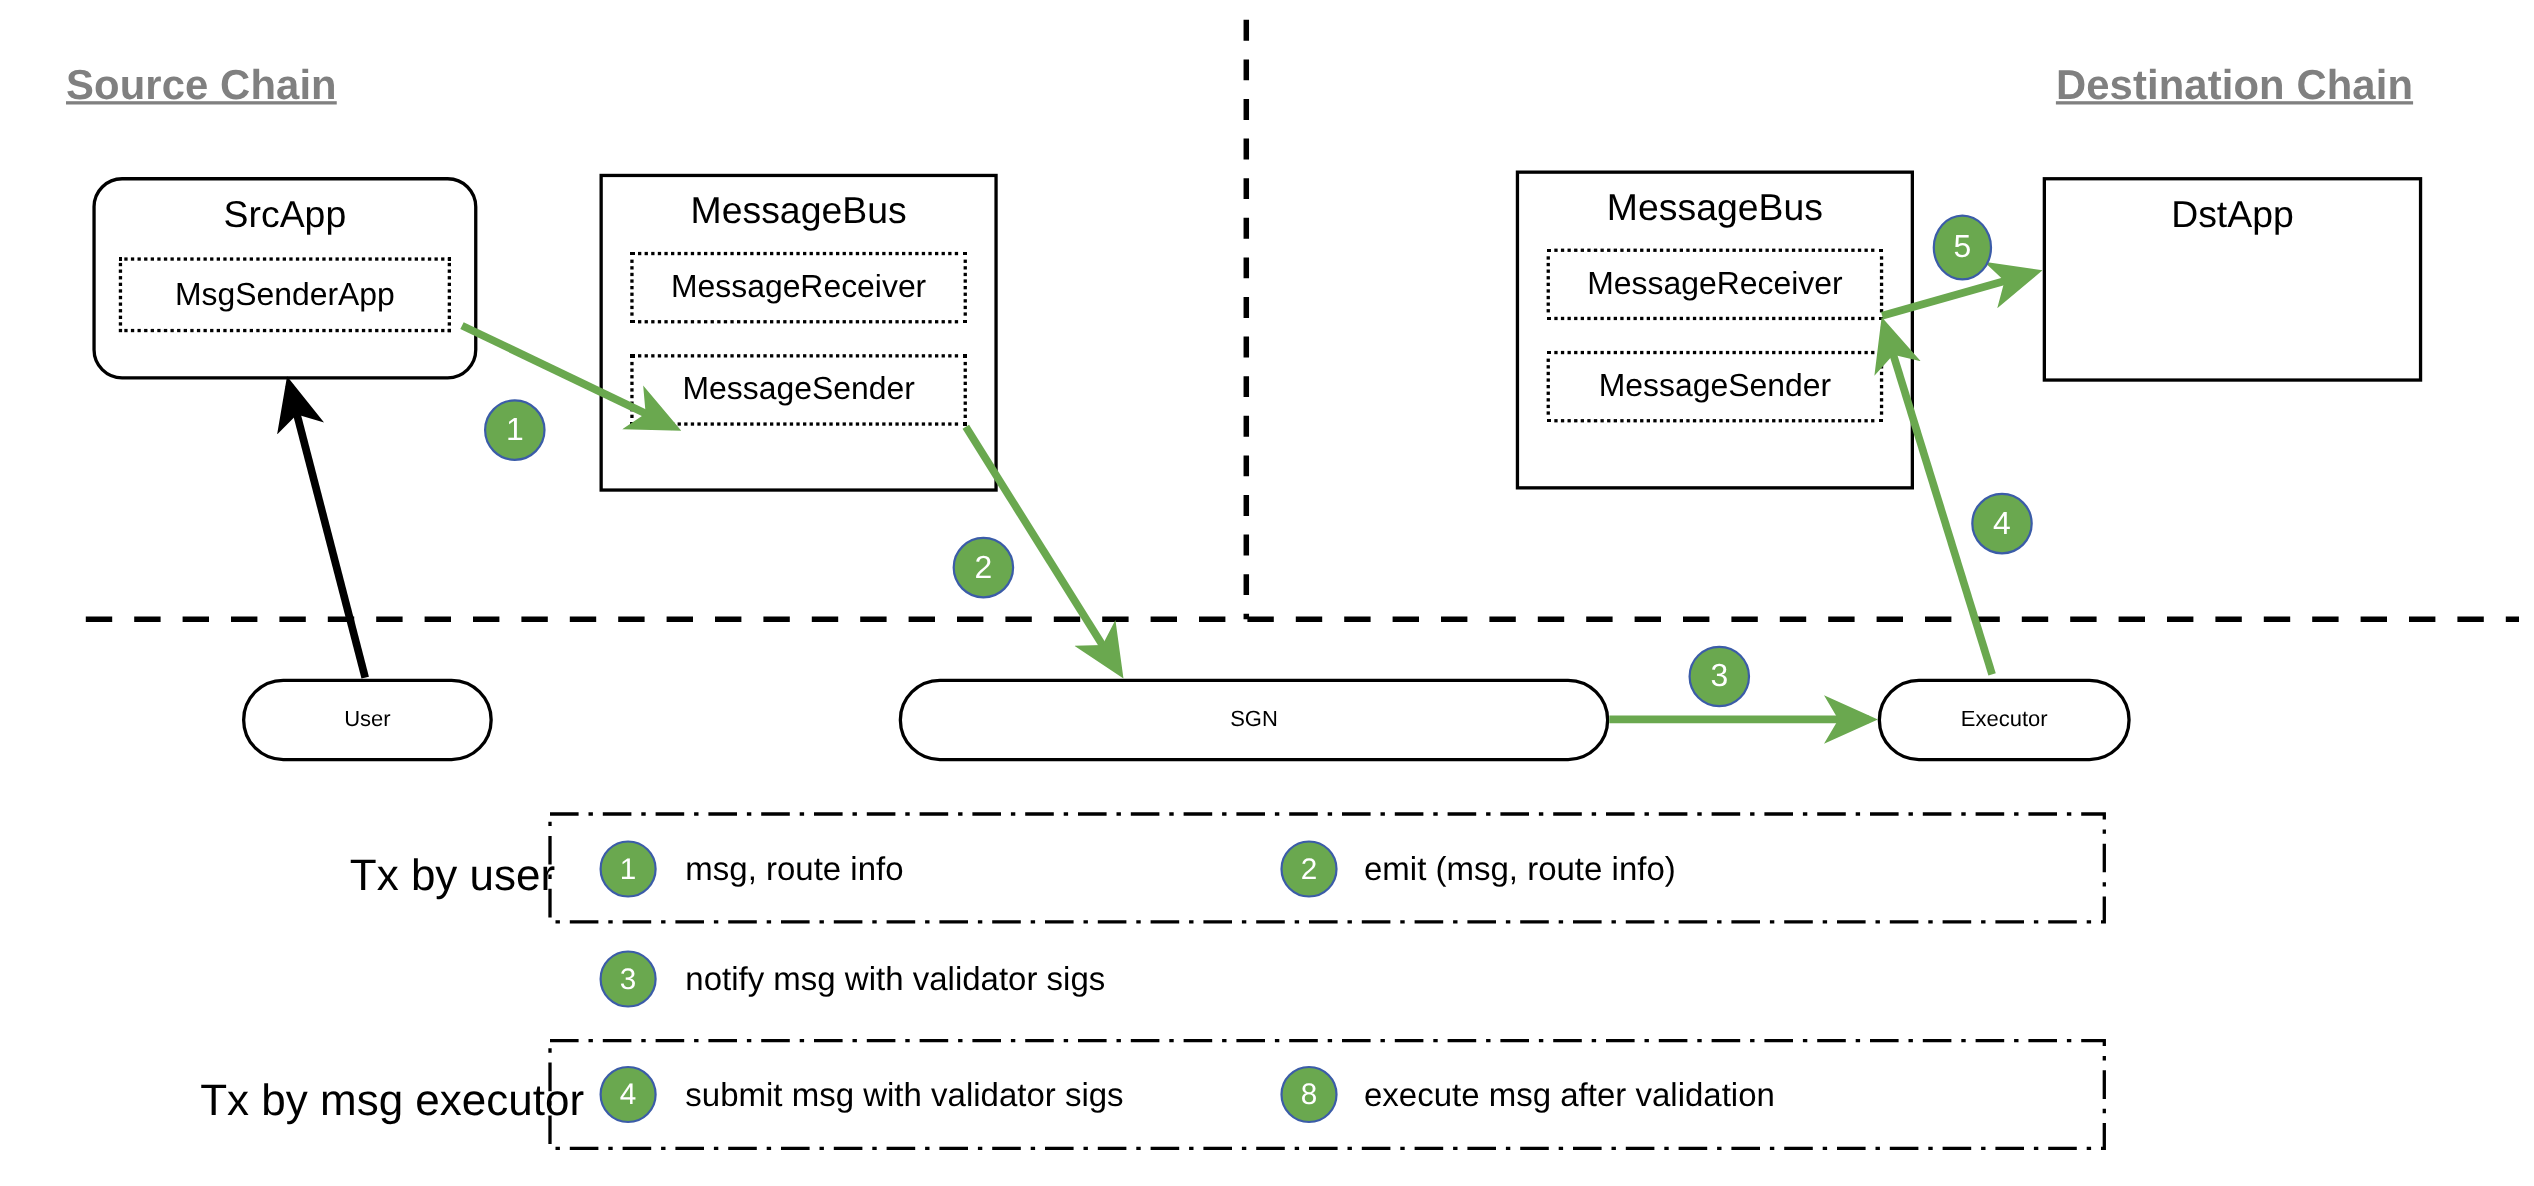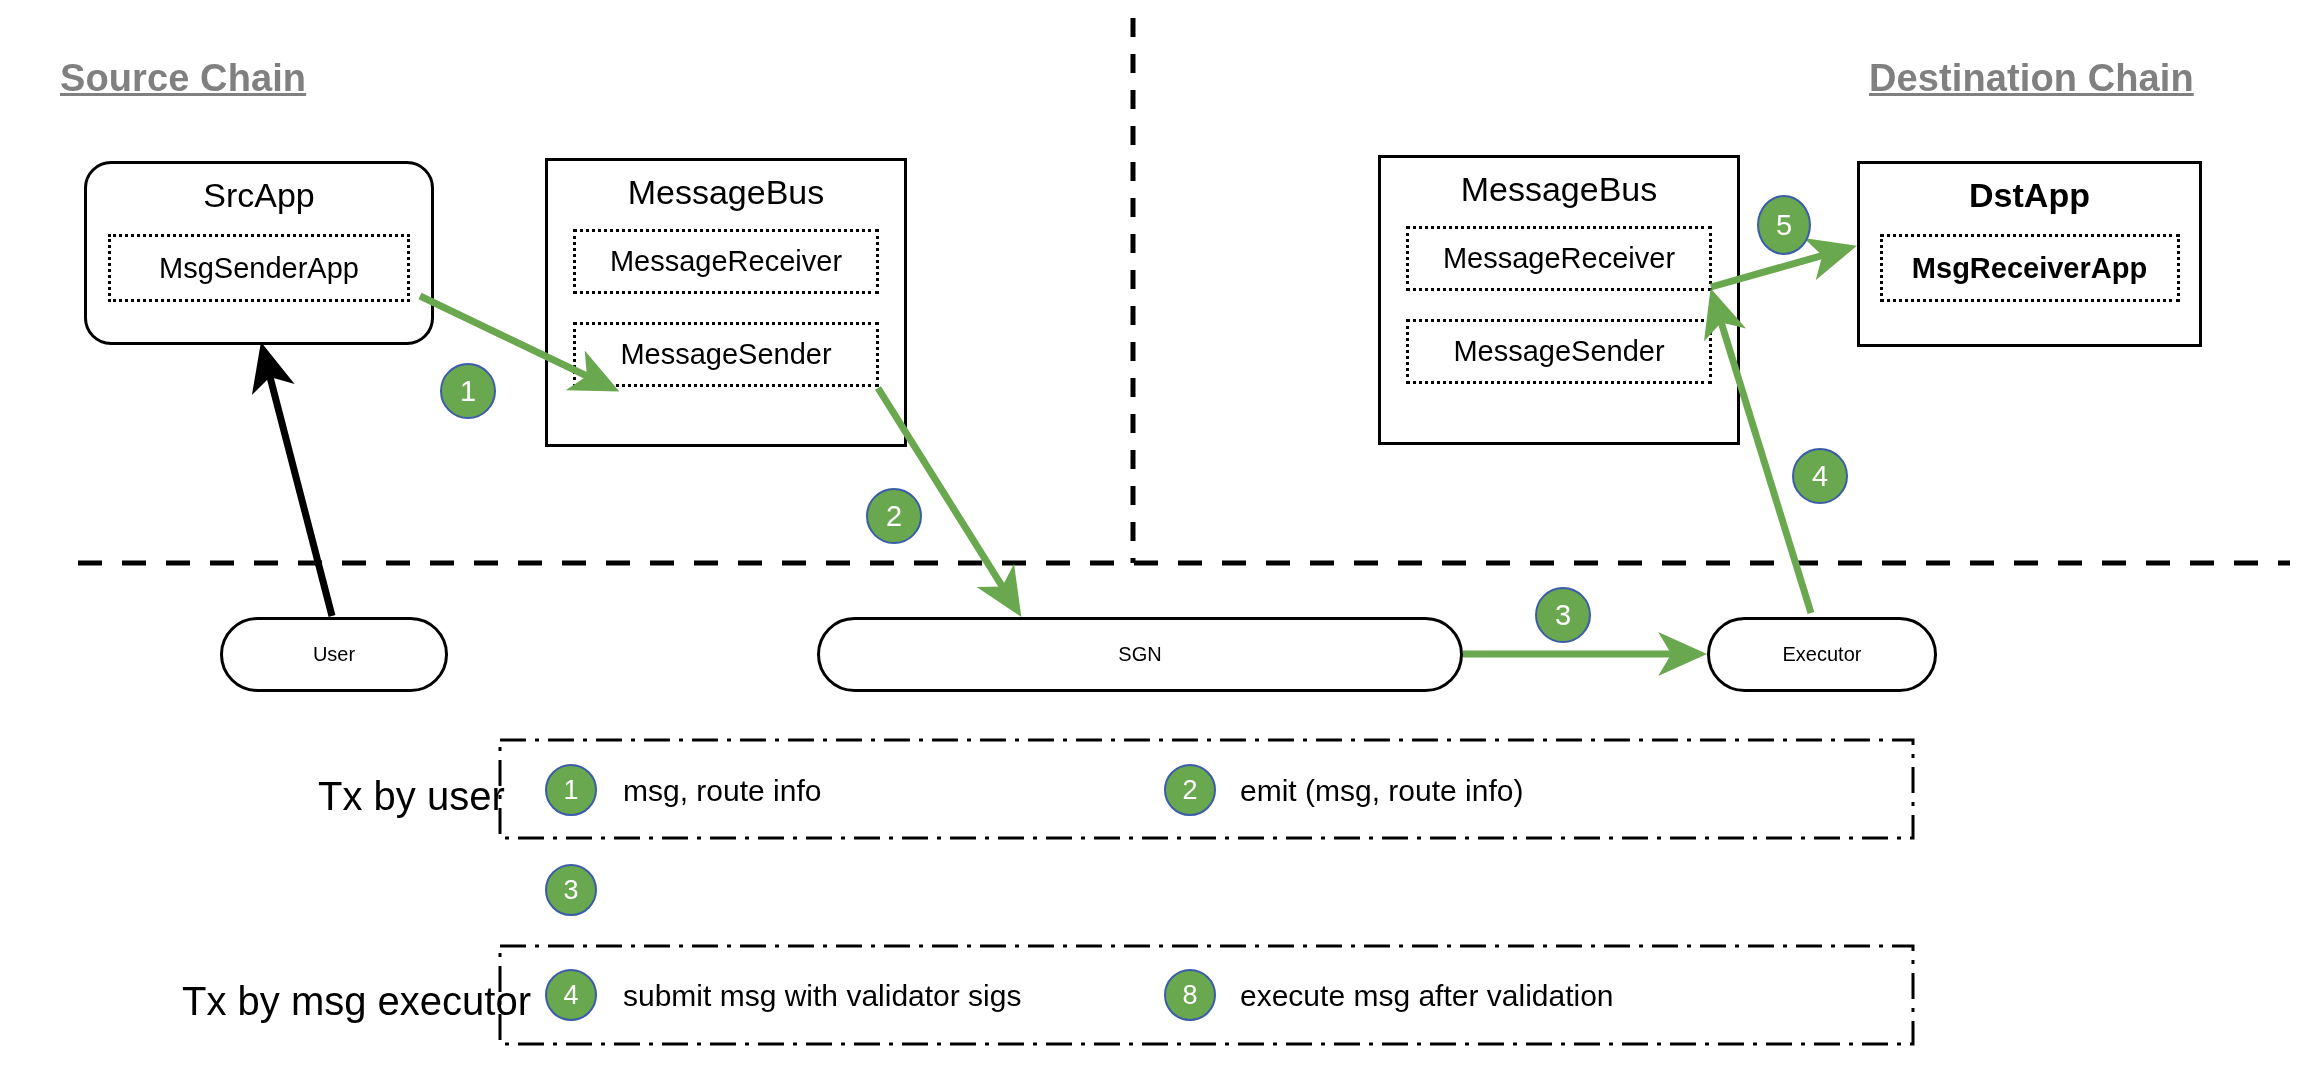--- a/index.html
+++ b/index.html
@@ -67,25 +67,22 @@
   <div class="node-box" style="left:1378px;top:155px;width:362px;height:290px;padding-top:14px;">
     <div class="node-title">MessageBus</div>
     <div class="sub-box" style="width:306px;height:65px;margin-top:20px;">
       <span class="sub-label">MessageReceiver</span>
     </div>
     <div class="sub-box" style="width:306px;height:65px;margin-top:28px;">
       <span class="sub-label">MessageSender</span>
     </div>
   </div>
 
-  <div class="node-box" style="left:1857px;top:161px;width:345px;height:186px;padding-top:14px;font-weight:bold;">
+  <div class="node-box" style="left:1857px;top:161px;width:345px;height:186px;padding-top:14px;">
     <div class="node-title">DstApp</div>
-    <div class="sub-box" style="width:300px;height:68px;margin-top:22px;">
-      <span class="sub-label">MsgReceiverApp</span>
-    </div>
   </div>
 
   <div class="pill" style="left:220px;top:617px;width:228px;height:75px;">
     <span class="pill-label">User</span>
   </div>
 
   <div class="pill" style="left:817px;top:617px;width:646px;height:75px;">
     <span class="pill-label">SGN</span>
   </div>
 
@@ -145,20 +142,21 @@
   <div class="legend-item-text" style="left:623px;top:774px;">msg, route info</div>
 
   <div class="badge" style="left:1164px;top:764px;width:52px;height:52px;font-size:27px;">
     <span>2</span>
   </div>
   <div class="legend-item-text" style="left:1240px;top:774px;">emit (msg, route info)</div>
 
   <div class="badge" style="left:545px;top:864px;width:52px;height:52px;font-size:27px;">
     <span>3</span>
   </div>
+  <div class="legend-item-text" style="left:623px;top:874px;">notify msg with validator sigs</div>
 
   <div class="badge" style="left:545px;top:969px;width:52px;height:52px;font-size:27px;">
     <span>4</span>
   </div>
   <div class="legend-item-text" style="left:623px;top:979px;">submit msg with validator sigs</div>
 
   <div class="badge" style="left:1164px;top:969px;width:52px;height:52px;font-size:27px;">
     <span>8</span>
   </div>
   <div class="legend-item-text" style="left:1240px;top:979px;">execute msg after validation</div>

